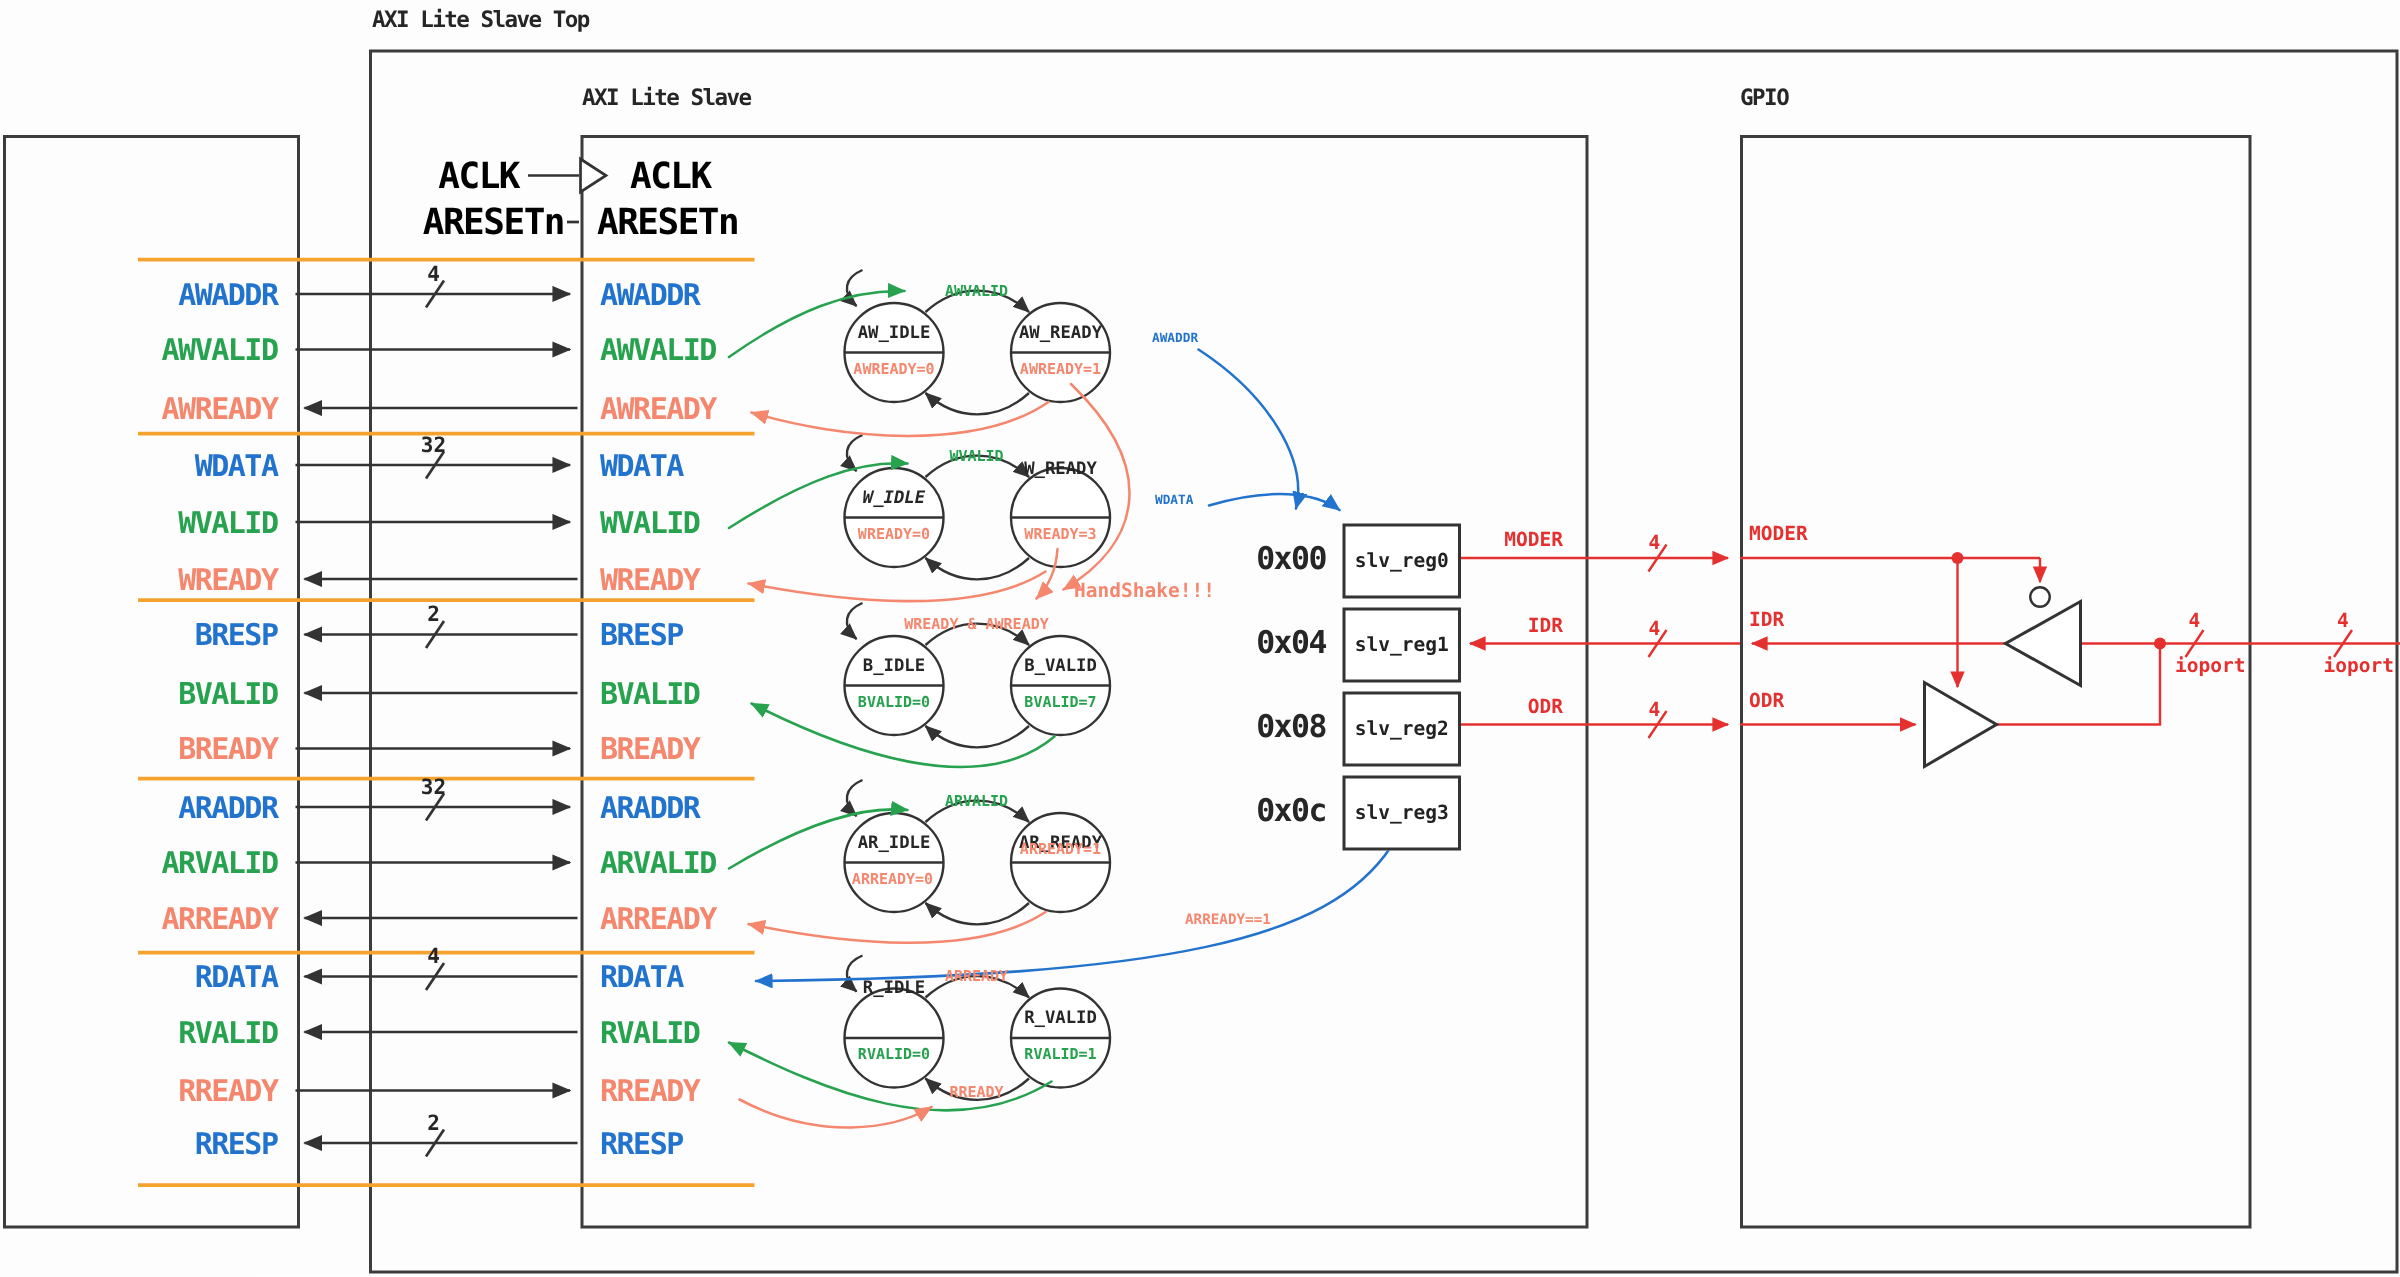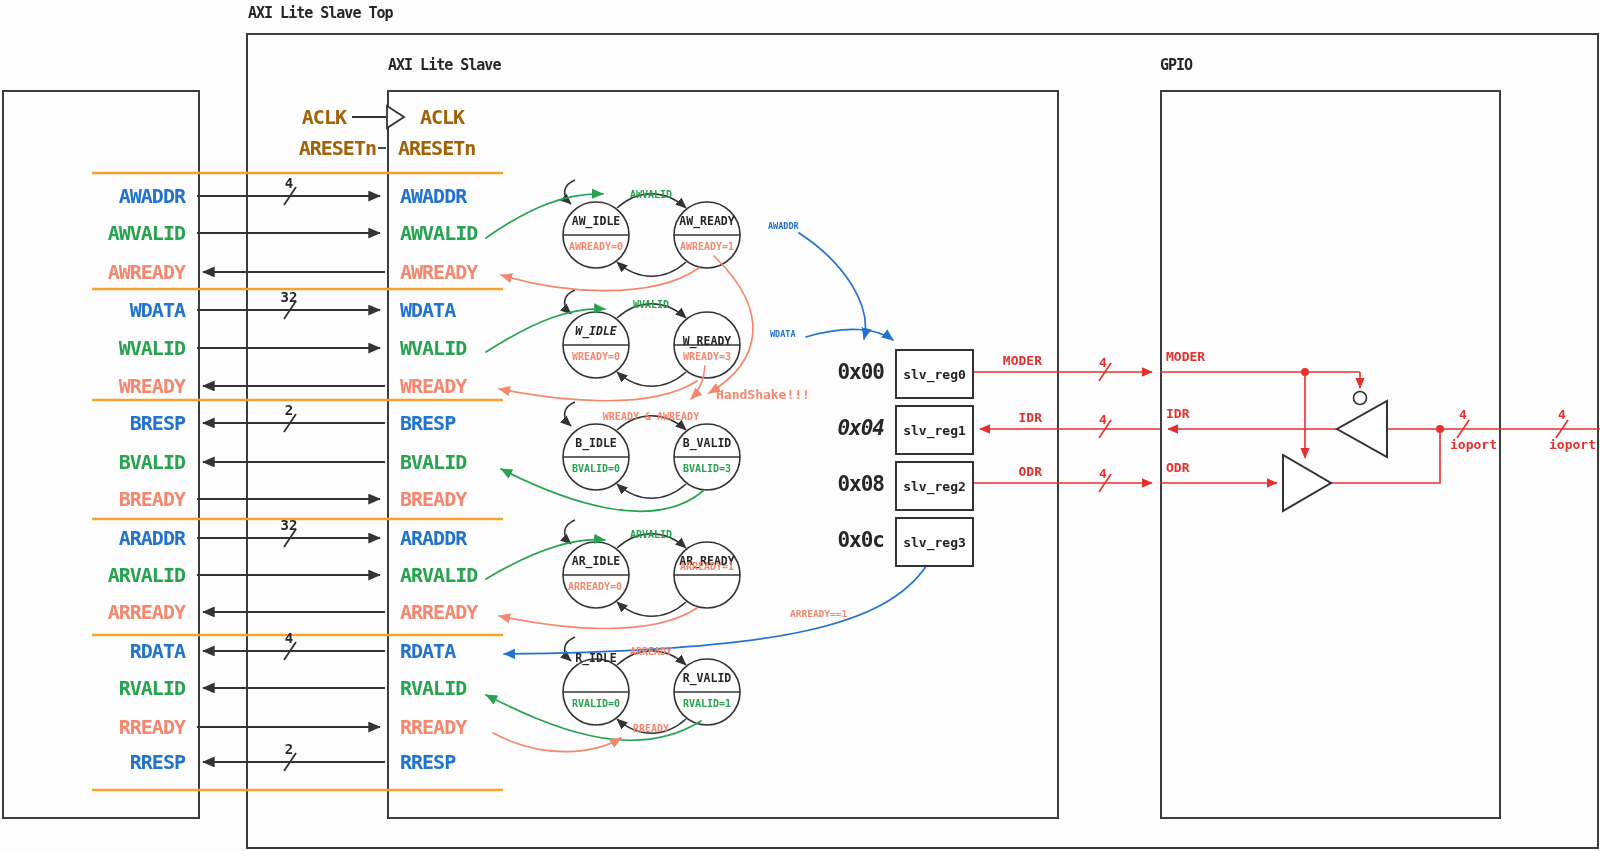--- a/index.html
+++ b/index.html
@@ -6,21 +6,21 @@
   .stage{position:relative;width:1600px;height:851px;background:#fdfdfd;overflow:hidden;
          font-family:"DejaVu Sans Mono",monospace;}
   .box{position:absolute;border:2px solid #3c3c3c;background:transparent;z-index:1;}
   svg.wires{position:absolute;left:0;top:0;z-index:2;}
   .lbl{position:absolute;z-index:3;white-space:nowrap;color:#262626;
        font-family:"DejaVu Sans Mono",monospace;}
   .ra{text-align:right;}
   .ctr{text-align:center;}
   .ttl{font-size:15px;font-weight:bold;letter-spacing:-1px;}
   .sig{font-size:20px;line-height:24px;font-weight:bold;letter-spacing:-1px;}
-  .clk{font-size:20px;line-height:24px;font-weight:bold;letter-spacing:-1px;color:#a16207;}
+  .clk{font-size:24px;line-height:24px;font-weight:bold;letter-spacing:-1px;color:#000000;}
   .bw{font-size:14px;line-height:15px;font-weight:bold;}
   .st{font-size:11.5px;line-height:13px;font-weight:bold;}
   .out{font-size:10px;line-height:11px;font-weight:bold;}
   .tr{font-size:10px;line-height:11px;font-weight:bold;}
   .hs{font-size:13px;line-height:14px;font-weight:bold;}
   .mini{font-size:8.5px;line-height:10px;font-weight:bold;}
   .cond{font-size:9.5px;line-height:11px;font-weight:bold;}
   .addr{font-size:21px;line-height:26px;font-weight:bold;letter-spacing:-1px;}
   .rport{font-size:13px;line-height:14px;font-weight:bold;}
   .regbox{position:absolute;z-index:3;width:75px;height:46px;border:2px solid #333;
@@ -250,50 +250,50 @@
   <div class="lbl bw ctr" style="left:267px;top:742px;width:44px;">2</div>
 
   <div class="lbl tr ctr c-green" style="left:571px;top:189px;width:160px;">AWVALID</div>
   <div class="lbl st ctr" style="left:563px;top:215px;width:66px;">AW_IDLE</div>
   <div class="lbl st ctr" style="left:674px;top:215px;width:66px;">AW_READY</div>
   <div class="lbl out ctr c-salmon" style="left:559px;top:241px;width:74px;">AWREADY=0</div>
   <div class="lbl out ctr c-salmon" style="left:670px;top:241px;width:74px;">AWREADY=1</div>
 
   <div class="lbl tr ctr c-green" style="left:571px;top:299px;width:160px;">WVALID</div>
   <div class="lbl st ctr" style="left:563px;top:325px;width:66px;font-style:italic;">W_IDLE</div>
-  <div class="lbl st ctr" style="left:674px;top:335px;width:66px;">W_READY</div>
+  <div class="lbl st ctr" style="left:674px;top:306px;width:66px;">W_READY</div>
   <div class="lbl out ctr c-salmon" style="left:559px;top:351px;width:74px;">WREADY=0</div>
   <div class="lbl out ctr c-salmon" style="left:670px;top:351px;width:74px;">WREADY=3</div>
 
   <div class="lbl tr ctr c-salmon" style="left:571px;top:411px;width:160px;">WREADY &amp; AWREADY</div>
   <div class="lbl st ctr" style="left:563px;top:437px;width:66px;">B_IDLE</div>
   <div class="lbl st ctr" style="left:674px;top:437px;width:66px;">B_VALID</div>
   <div class="lbl out ctr c-green" style="left:559px;top:463px;width:74px;">BVALID=0</div>
-  <div class="lbl out ctr c-green" style="left:670px;top:463px;width:74px;">BVALID=3</div>
+  <div class="lbl out ctr c-green" style="left:670px;top:463px;width:74px;">BVALID=7</div>
 
   <div class="lbl tr ctr c-green" style="left:571px;top:529px;width:160px;">ARVALID</div>
   <div class="lbl st ctr" style="left:563px;top:555px;width:66px;">AR_IDLE</div>
   <div class="lbl st ctr" style="left:674px;top:555px;width:66px;">AR_READY</div>
   <div class="lbl out ctr c-salmon" style="left:558px;top:581px;width:74px;">ARREADY=0</div>
   <div class="lbl out ctr c-salmon" style="left:670px;top:561px;width:74px;">ARREADY=1</div>
 
   <div class="lbl tr ctr c-salmon" style="left:571px;top:646px;width:160px;">ARREADY</div>
   <div class="lbl st ctr" style="left:563px;top:652px;width:66px;">R_IDLE</div>
   <div class="lbl st ctr" style="left:674px;top:672px;width:66px;">R_VALID</div>
   <div class="lbl out ctr c-green" style="left:559px;top:698px;width:74px;">RVALID=0</div>
   <div class="lbl out ctr c-green" style="left:670px;top:698px;width:74px;">RVALID=1</div>
   <div class="lbl tr ctr c-salmon" style="left:571px;top:723px;width:160px;">RREADY</div>
 
   <div class="lbl hs c-salmon" style="left:716px;top:388px;">HandShake!!!</div>
   <div class="lbl cond c-salmon" style="left:790px;top:608px;">ARREADY==1</div>
   <div class="lbl mini c-blue" style="left:768px;top:221px;">AWADDR</div>
   <div class="lbl mini c-blue" style="left:770px;top:329px;">WDATA</div>
 
   <div class="lbl addr ra" style="left:798px;top:359px;width:86px;">0x00</div>
-  <div class="lbl addr ra" style="left:798px;top:415px;width:86px;font-style:italic;">0x04</div>
+  <div class="lbl addr ra" style="left:798px;top:415px;width:86px;">0x04</div>
   <div class="lbl addr ra" style="left:798px;top:471px;width:86px;">0x08</div>
   <div class="lbl addr ra" style="left:798px;top:527px;width:86px;">0x0c</div>
   <div class="regbox" style="left:895px;top:349px;">
       <span>slv_reg0</span>
     </div>
   <div class="regbox" style="left:895px;top:405px;">
       <span>slv_reg1</span>
     </div>
   <div class="regbox" style="left:895px;top:461px;">
       <span>slv_reg2</span>

